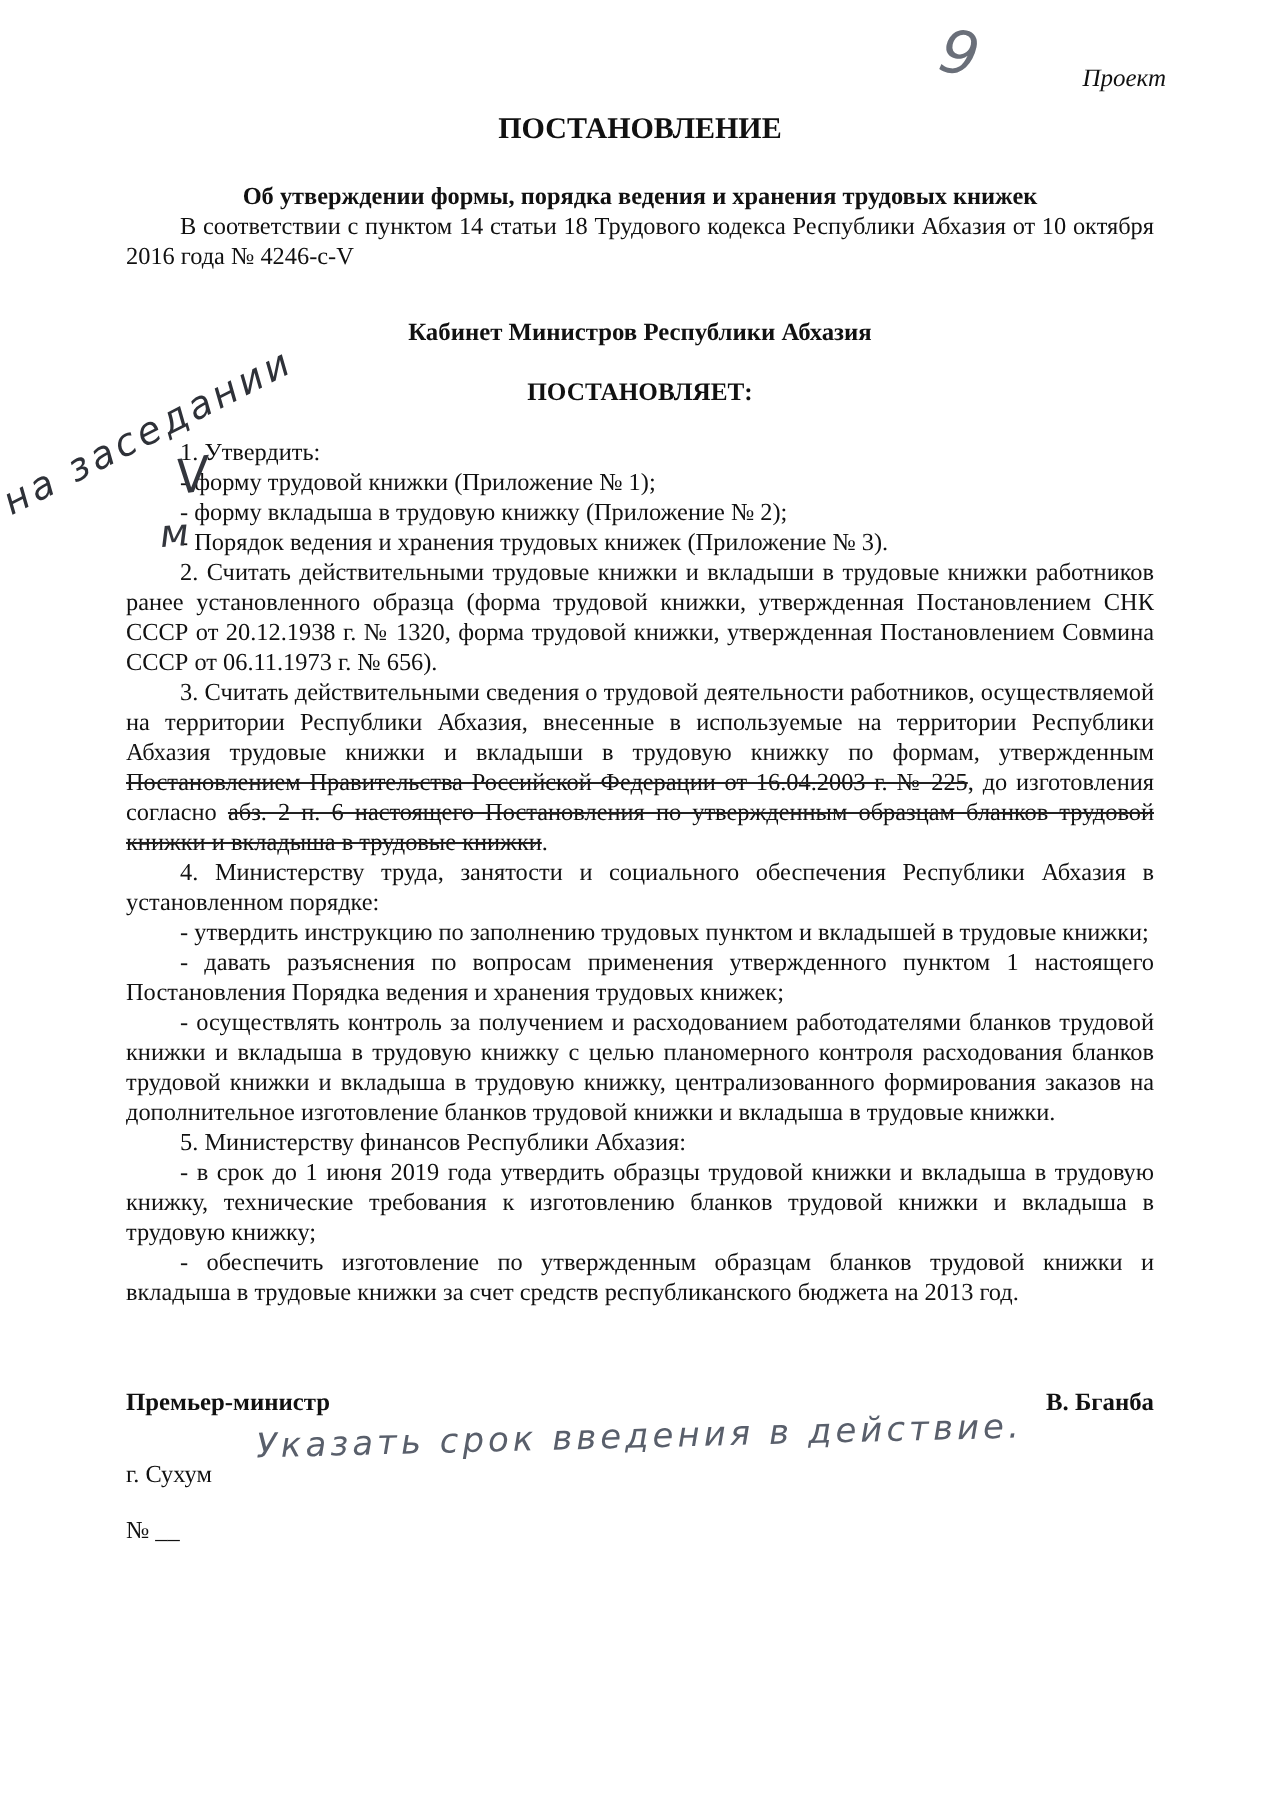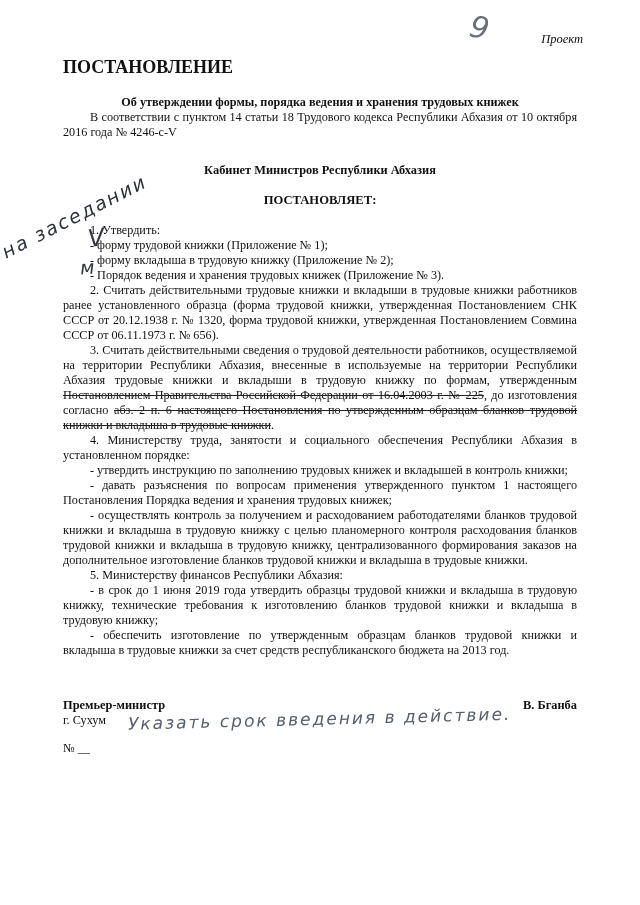--- a/index.html
+++ b/index.html
@@ -20,22 +20,23 @@
     padding: 30px 63px 0 63px;
   }
   
   .draft-label {
     text-align: right;
     font-style: italic;
     font-size: 12.5px;
     margin: 2px -6px 0 0;
   }
   .doc-title {
+    text-align: center;
     font-weight: bold;
-    font-size: 18px;
+    font-size: 15px;
     margin: 10px 0 0 0;
   }
   .doc-subtitle {
     text-align: center;
     font-weight: bold;
     font-size: 12.2px;
     margin: 17px 0 0 0;
   }
   .preamble {
     margin: 26px 0 0 0;
@@ -118,20 +119,21 @@
   
   .signature-row {
     display: flex;
     justify-content: space-between;
     font-weight: bold;
     font-size: 12.4px;
     margin-top: 40px;
   }
   .place-line {
     font-size: 12.2px;
+    margin-top: 21px;
   }
   .date-line {
     font-size: 12.2px;
     margin-top: 12px;
   }
   .number-line {
     font-size: 12.2px;
     margin-top: 13px;
   }
 </style>
@@ -154,21 +156,21 @@
   <div class="resolves">ПОСТАНОВЛЯЕТ:</div>
 
   <div class="body-text">
     <p class="para">1. Утвердить:</p>
     <p class="para">- форму трудовой книжки (Приложение № 1);</p>
     <p class="para">- форму вкладыша в трудовую книжку (Приложение № 2);</p>
     <p class="para">- Порядок ведения и хранения трудовых книжек (Приложение № 3).</p>
     <p class="para">2. Считать действительными трудовые книжки и вкладыши в трудовые книжки работников ранее установленного образца (форма трудовой книжки, утвержденная Постановлением СНК СССР от 20.12.1938 г. № 1320, форма трудовой книжки, утвержденная Постановлением Совмина СССР от 06.11.1973 г. № 656).</p>
     <p class="para"><span>3. Считать действительными сведения о трудовой деятельности работников, осуществляемой на территории Республики Абхазия, внесенные в используемые на территории Республики Абхазия трудовые книжки и вкладыши в трудовую книжку по формам, утвержденным </span><span class="strike">Постановлением Правительства Российской Федерации от 16.04.2003 г. № 225</span><span>, до изготовления согласно </span><span class="strike">абз. 2 п. 6 настоящего Постановления по утвержденным образцам бланков трудовой книжки и вкладыша в трудовые книжки</span><span>.</span></p>
     <p class="para">4. Министерству труда, занятости и социального обеспечения Республики Абхазия в установленном порядке:</p>
-    <p class="para">- утвердить инструкцию по заполнению трудовых книжек и вкладышей в контроль книжки;</p>
+    <p class="para">- утвердить инструкцию по заполнению трудовых пунктом и вкладышей в трудовые книжки;</p>
     <p class="para">- давать разъяснения по вопросам применения утвержденного пунктом 1 настоящего Постановления Порядка ведения и хранения трудовых книжек;</p>
     <p class="para">- осуществлять контроль за получением и расходованием работодателями бланков трудовой книжки и вкладыша в трудовую книжку с целью планомерного контроля расходования бланков трудовой книжки и вкладыша в трудовую книжку, централизованного формирования заказов на дополнительное изготовление бланков трудовой книжки и вкладыша в трудовые книжки.</p>
     <p class="para">5. Министерству финансов Республики Абхазия:</p>
     <p class="para">- в срок до 1 июня 2019 года утвердить образцы трудовой книжки и вкладыша в трудовую книжку, технические требования к изготовлению бланков трудовой книжки и вкладыша в трудовую книжку;</p>
     <p class="para">- обеспечить изготовление по утвержденным образцам бланков трудовой книжки и вкладыша в трудовые книжки за счет средств республиканского бюджета на 2013 год.</p>
   </div>
 
   <div class="signature-row">
     <span>Премьер-министр</span>
     <span>В. Бганба</span>

